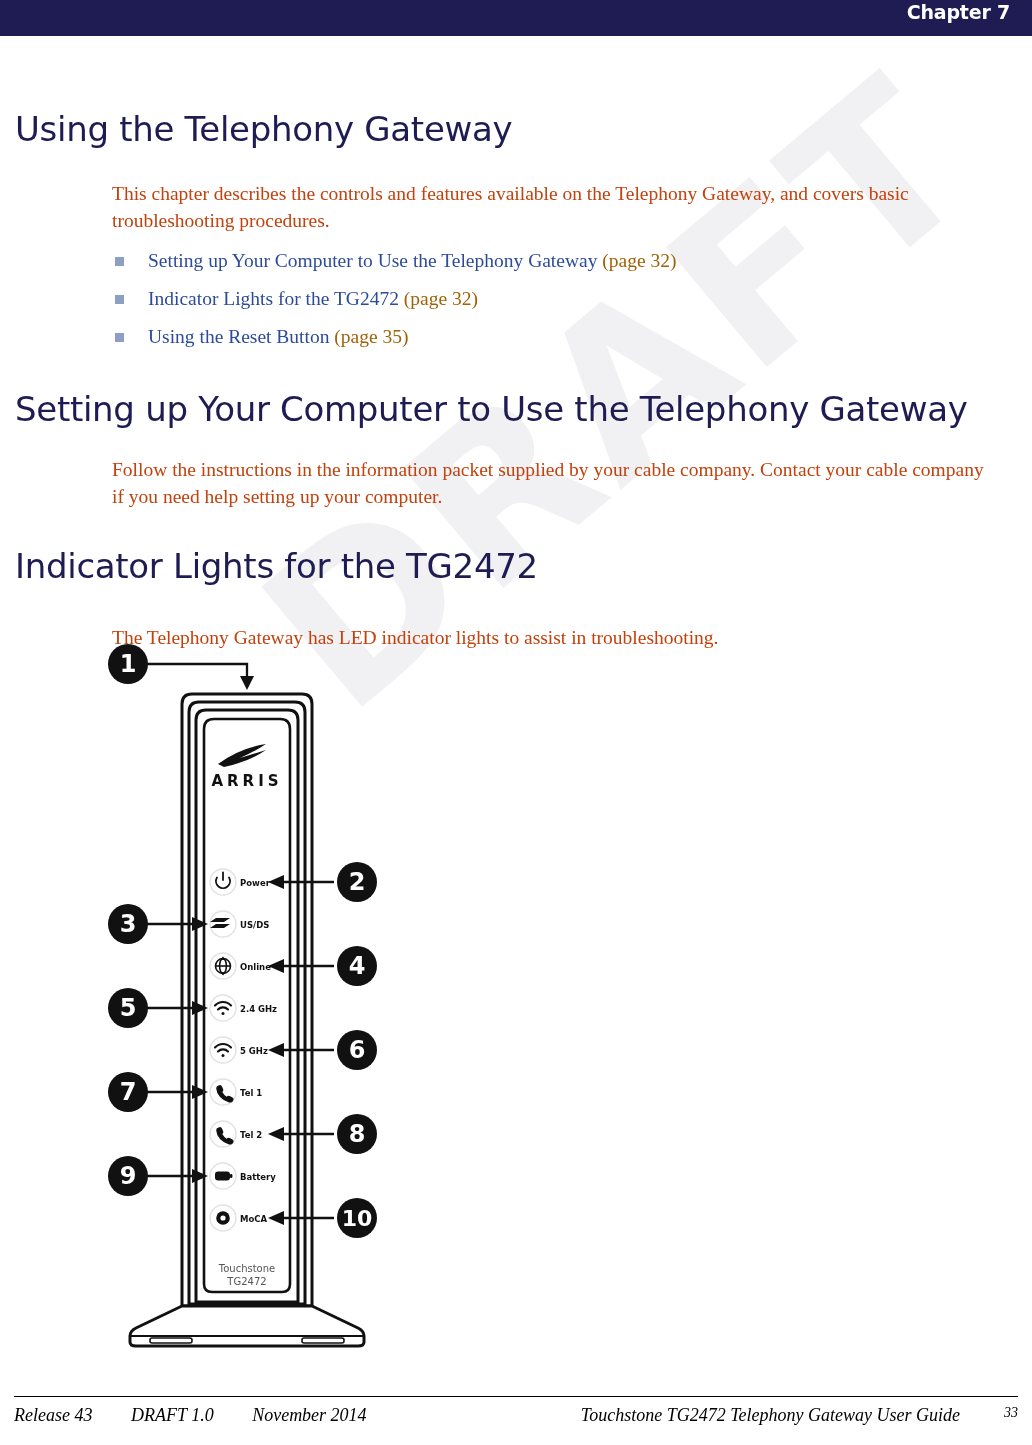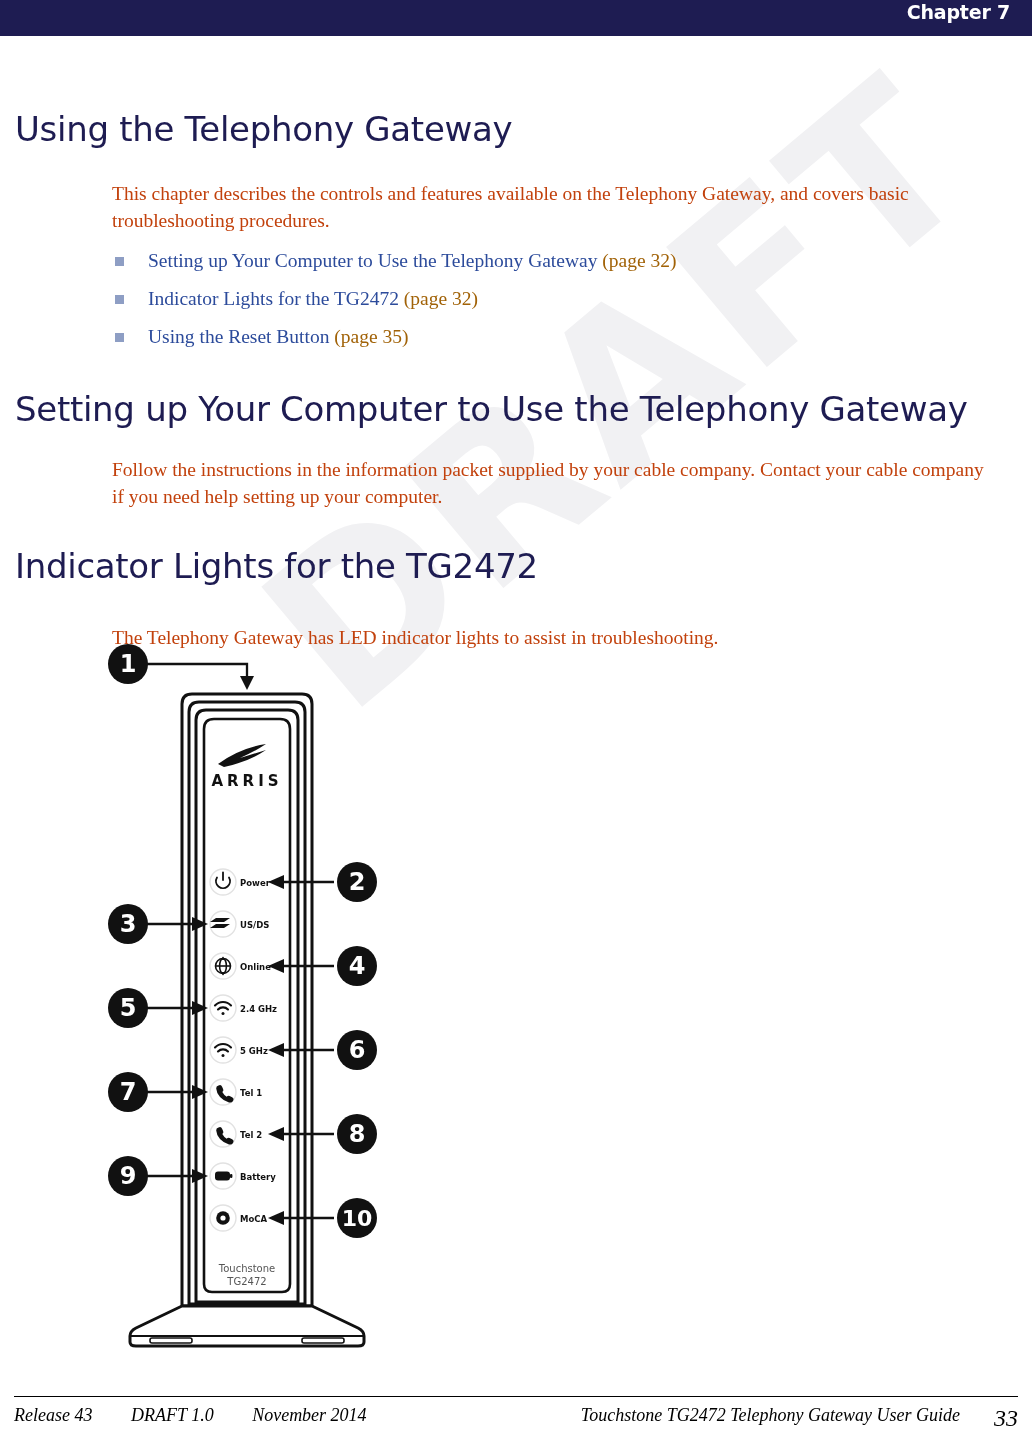--- a/index.html
+++ b/index.html
@@ -159,21 +159,21 @@
     position: absolute;
     right: 58px;
     top: 0;
     white-space: nowrap;
   }
   .footer-pageno {
     position: absolute;
     right: 0;
     top: 0;
     font-style: italic;
-    font-size: 24px;
+    font-size: 14px;
     margin-left: 48px;
   }
 
   
   .figure {
     position: absolute;
     left: 90px;
     top: 636px;
     width: 330px;
     height: 720px;

